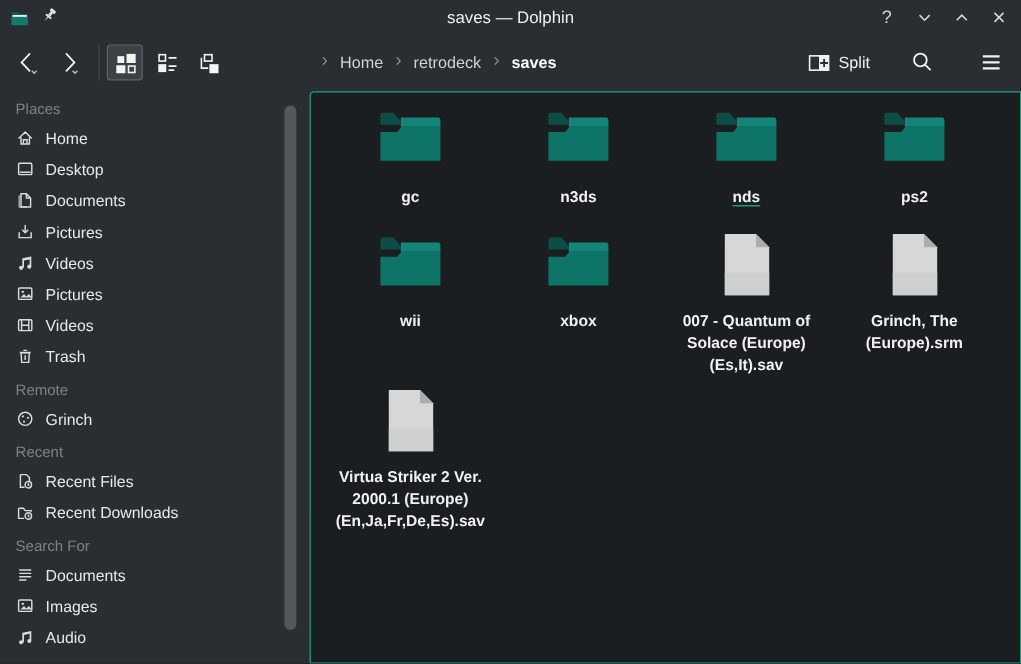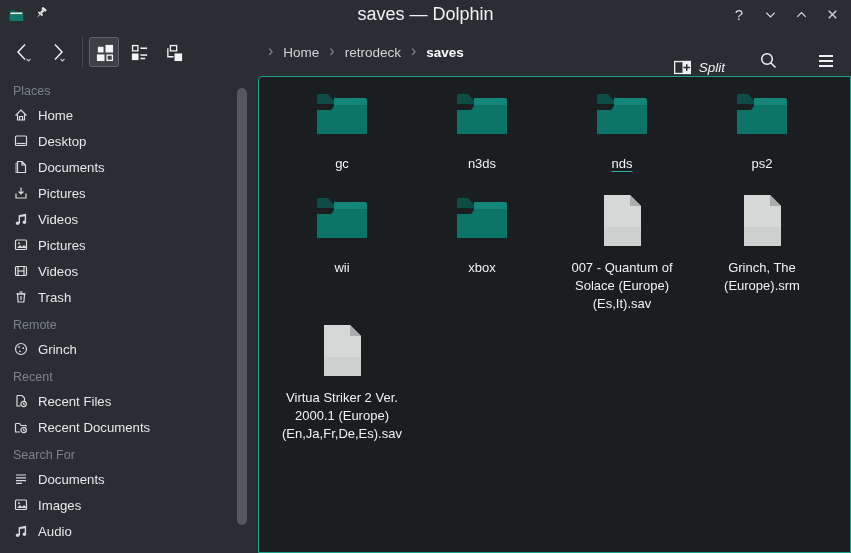--- a/index.html
+++ b/index.html
@@ -3,51 +3,51 @@
 <meta charset="utf-8">
 <style>
   * { margin:0; padding:0; box-sizing:border-box; }
   html,body { width:851px; height:553px; overflow:hidden; }
   body { font-family:"Liberation Sans", sans-serif; background:#2a2e32; color:#eceff0; }
   .window { width:851px; height:553px; display:flex; flex-direction:column; background:#2a2e32; }
 
   
   .titlebar { height:28px; display:flex; align-items:center; position:relative; padding:0 8px; flex:0 0 auto; }
   .tb-left { display:flex; align-items:center; gap:10px; }
-  .tb-title { position:absolute; left:0; right:0; text-align:center; font-size:18px; color:#eff1f2; pointer-events:none; }
+  .tb-title { position:absolute; left:0; right:0; text-align:center; font-size:14px; color:#eff1f2; pointer-events:none; }
   .tb-controls { position:absolute; right:10px; top:0; height:28px; display:flex; align-items:center; gap:13px; }
   .tb-btn { width:18px; height:18px; display:flex; align-items:center; justify-content:center; color:#d6dadc; font-size:14px; cursor:default; }
   .icon16 { width:16px; height:16px; display:inline-flex; }
 
   
   .toolbar { height:48px; position:relative; display:flex; align-items:center; padding:0 8px; flex:0 0 auto; }
   .nav-group { display:flex; align-items:center; }
   .tbtn { width:30px; height:30px; display:flex; align-items:center; justify-content:center; border-radius:3px; margin-right:4px; }
   .sep { width:1px; height:30px; background:#43484d; margin:0 6px; }
   .vbtn { width:30px; height:30px; display:flex; align-items:center; justify-content:center; border-radius:3px; margin-right:5px; border:1px solid transparent; }
   .vbtn.selected { background:#3c4146; border:1px solid #5d646a; }
   .breadcrumb { position:absolute; left:260px; top:0; height:48px; display:flex; align-items:center; font-size:13.5px; }
   .crumb { color:#ced3d5; padding:0 2px; }
   .crumb.current { color:#fcfcfc; font-weight:bold; }
   .bc-sep { color:#858d92; font-size:16px; padding:0 8px 2px 8px; }
-  .right-group { position:absolute; right:10px; top:0; height:48px; display:flex; align-items:flex-end; gap:28px;font-style:italic; }
+  .right-group { position:absolute; right:10px; top:0; height:48px; display:flex; align-items:center; gap:28px; }
   .split-btn { display:flex; align-items:center; gap:7px; font-size:13.5px; color:#eef1f1; }
 
   
   .bodyrow { flex:1; display:flex; min-height:0; }
 
   .sidebar { width:258px; position:relative; padding-top:6px; flex:0 0 auto; overflow:hidden; }
   .section-title { padding:8px 0 4px 13px; font-size:12.5px; color:#7b8388; }
   .section-title.first { padding-top:2px; }
   .side-item { height:26px; display:flex; align-items:center; gap:9px; padding-left:12px; font-size:13.2px; color:#e6e9ea; }
   .sicon { width:17px; height:17px; display:inline-flex; align-items:center; justify-content:center; flex:0 0 auto; }
   .side-scrollbar { position:absolute; right:11px; top:12px; width:10px; height:437px; background:#53585c; border-radius:5px; }
 
   .main { flex:1; background:#1b1e20; border:1px solid #1ea189; border-radius:4px 0 0 0; overflow:hidden; }
-  .grid { display:grid; grid-template-columns:repeat(4,140px); grid-template-rows:104px 130px auto; padding:8px 16px 0 13px; }
+  .grid { display:grid; grid-template-columns:repeat(4,140px); grid-template-rows:104px 130px auto; padding:8px 16px 0 13px;font-weight:bold; }
   .fitem { width:140px; display:flex; flex-direction:column; align-items:center; }
   .ficon { height:58px; display:flex; align-items:flex-start; justify-content:center; margin-top:4px; }
   .flabel { margin-top:8px; font-size:13px; line-height:18px; text-align:center; white-space:pre-line; color:#f0f2f2; max-width:134px; }
   .flabel.underlined { text-decoration:underline; text-underline-offset:3px; text-decoration-thickness:1px; text-decoration-color:#2fae9d; }
 </style>
 </head>
 <body>
 
 <svg width="0" height="0" style="position:absolute">
   <defs>
@@ -288,21 +288,21 @@
         <span>Recent Files</span>
       </div>
       <div class="side-item">
         <span class="sicon">
           <svg viewBox="0 0 16 16" width="16" height="16" fill="none" stroke="#d8dcde" stroke-width="1.2">
               <path d="M2.5 4.5 h4 l1.5 2 h5 v1 M2.5 4.5 V13 h4.5"></path>
               <circle cx="10.6" cy="11" r="2.7"></circle>
               <path d="M10.6 9.7 V11 l1 0.8"></path>
             </svg>
         </span>
-        <span>Recent Documents</span>
+        <span>Recent Downloads</span>
       </div>
 
       <div class="section-title">Search For</div>
       <div class="side-item">
         <span class="sicon">
           <svg viewBox="0 0 16 16" width="16" height="16" stroke="#d8dcde" stroke-width="1.2">
               <path d="M3 4 h10 M3 6.8 h10 M3 9.6 h10 M3 12.4 h6"></path>
             </svg>
         </span>
         <span>Documents</span>

